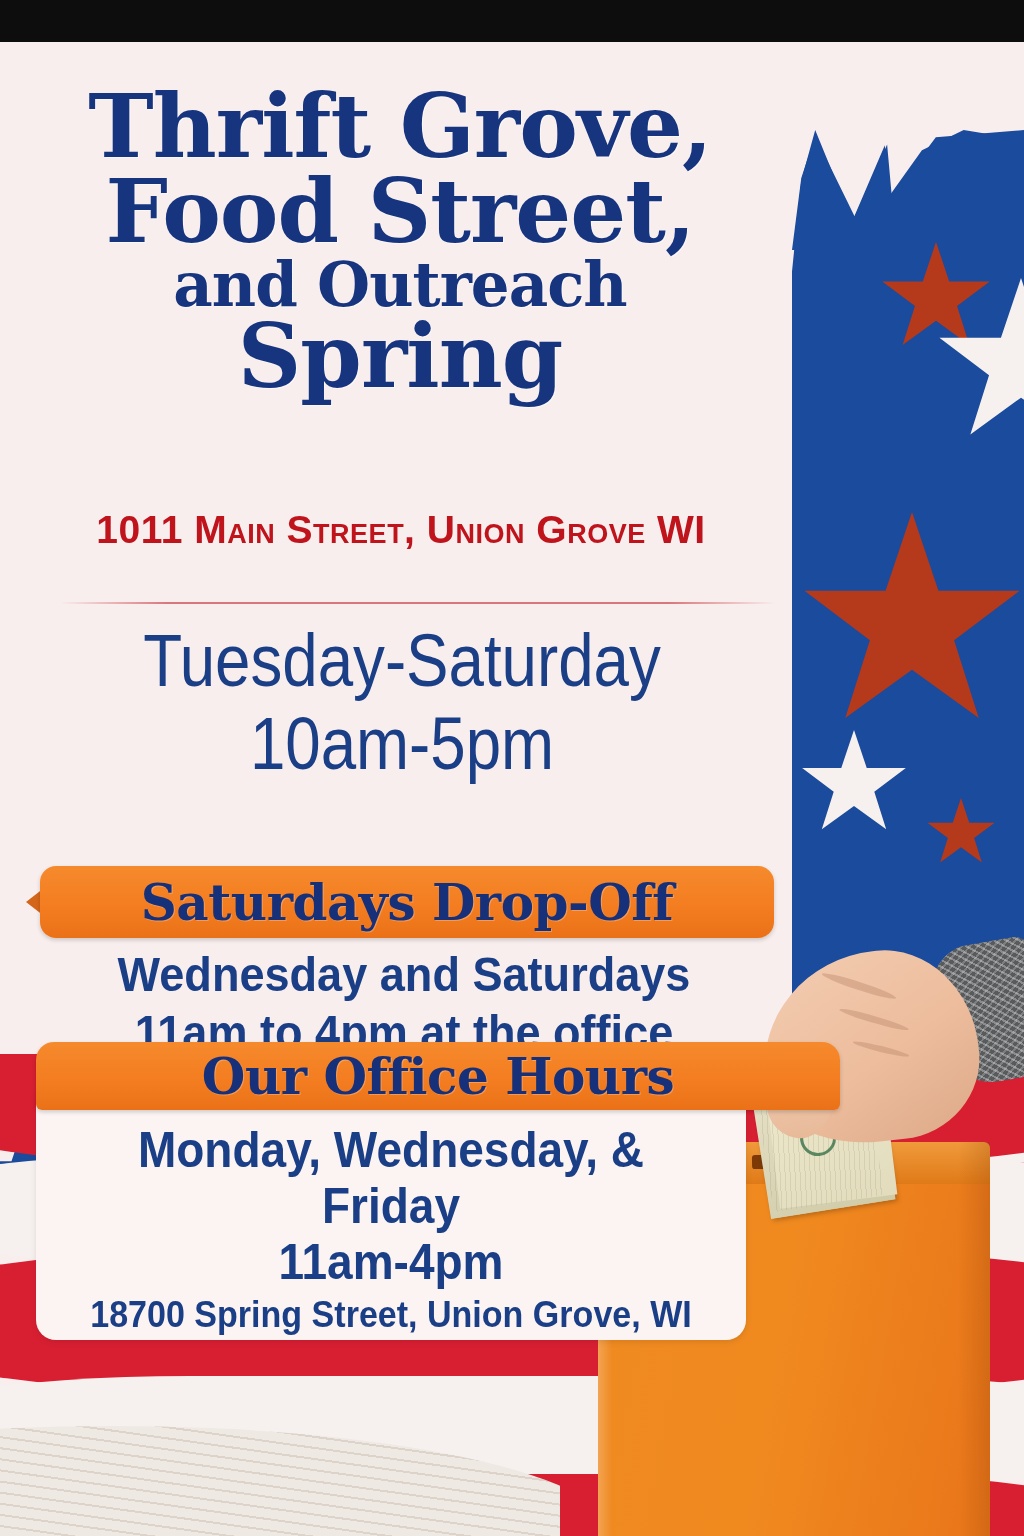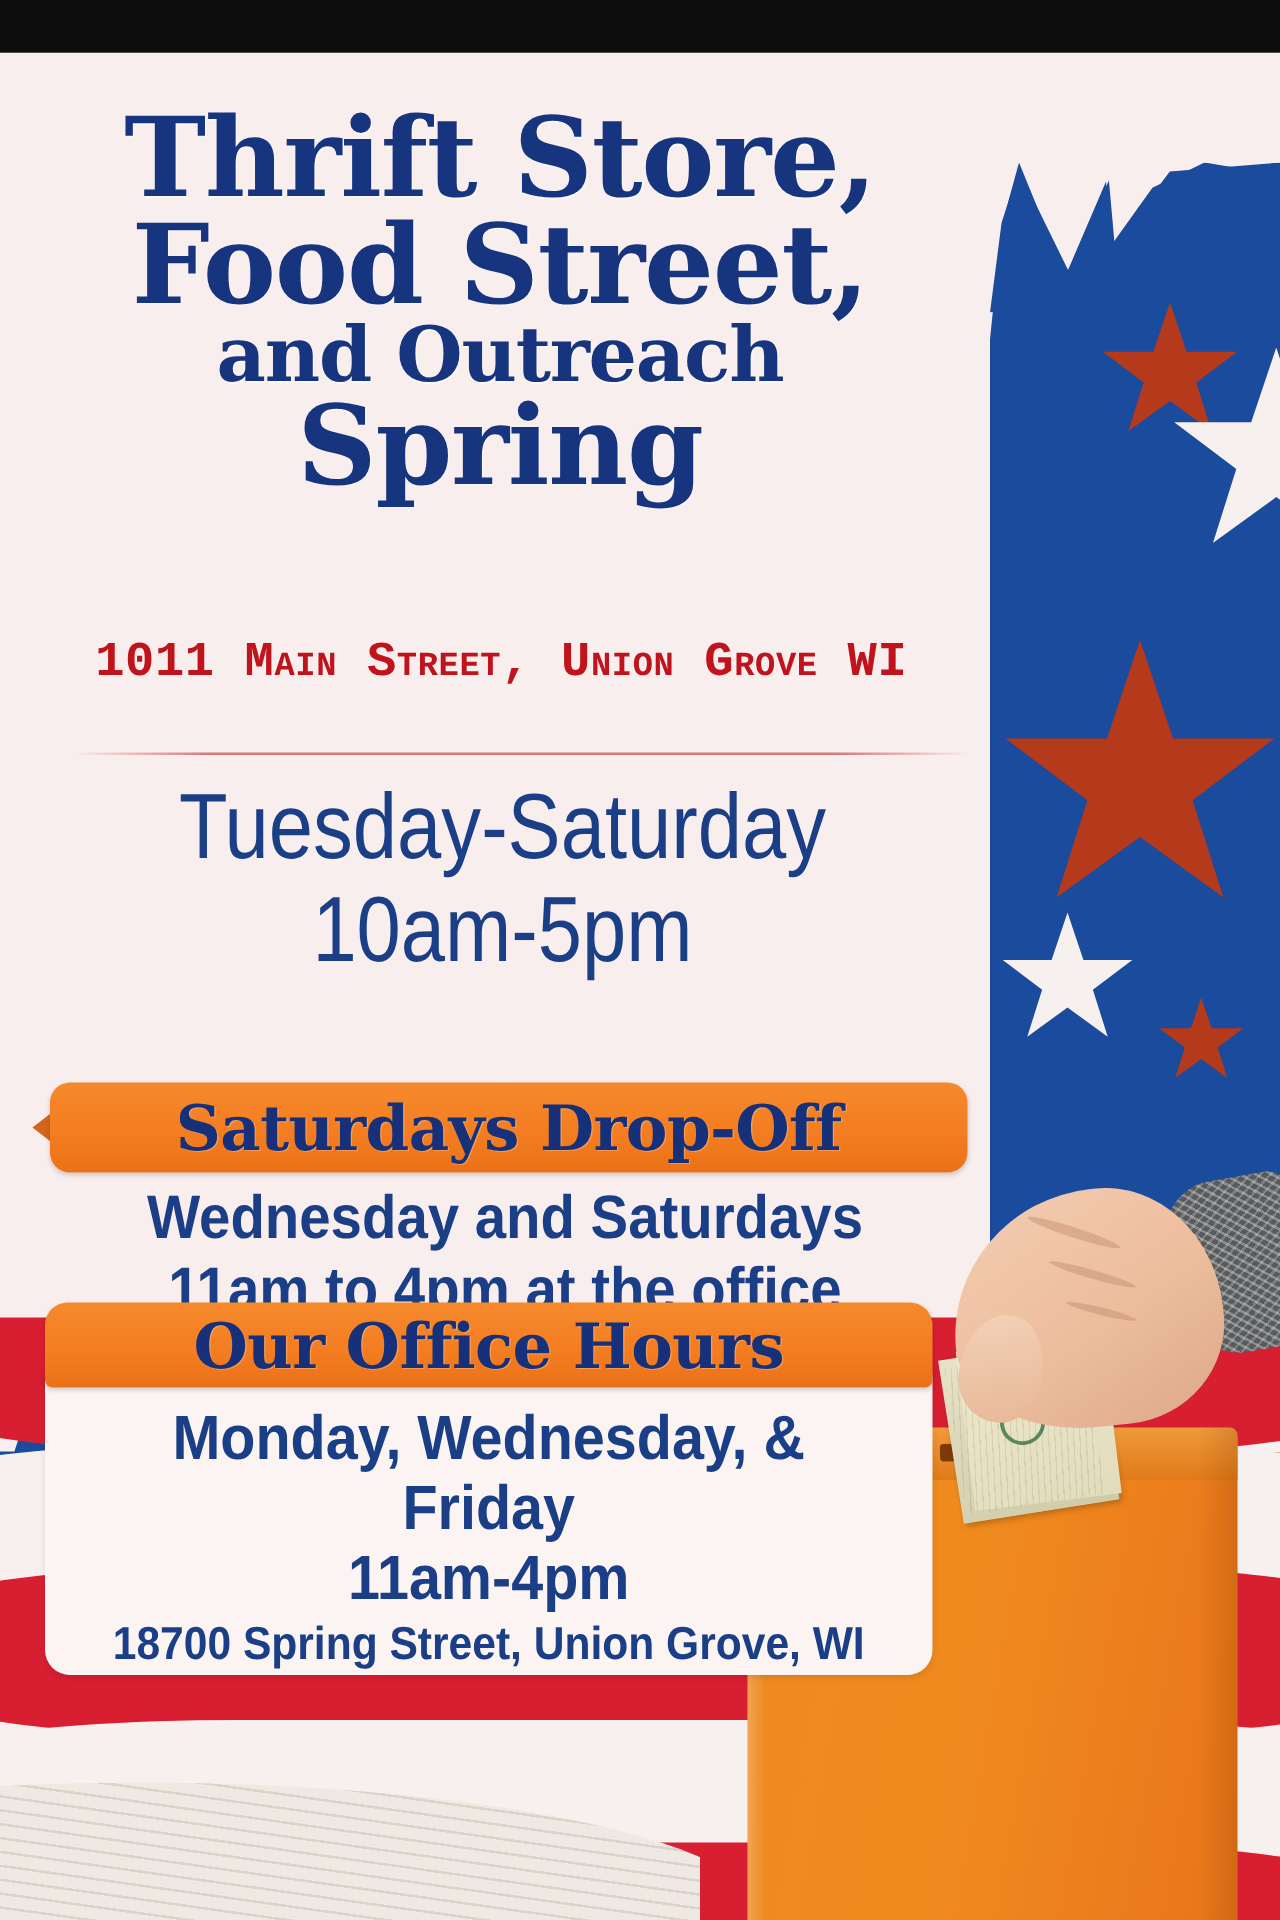--- a/index.html
+++ b/index.html
@@ -272,21 +272,21 @@
   .title .l1 { font-size: 88px; }
   .title .l2 { font-size: 88px; }
   .title .l3 { font-size: 61px; }
   .title .l4 { font-size: 88px; }
 
   .address {
     position: absolute;
     left: 26px; top: 466px;
     width: 750px;
     text-align: center;
-    font-family: Liberation Mono, monospace;
+    font-family: Liberation Sans, sans-serif;
     font-weight: 700;
     font-size: 39px;
     font-variant: small-caps;
     letter-spacing: 0.5px;
     color: #c0141c;
     white-space: nowrap;
   }
   .addr-rule {
     position: absolute;
     left: 60px; top: 560px;
@@ -363,21 +363,21 @@
     position: absolute;
     left: 36px; top: 1040px;
     width: 710px; height: 258px;
     background: #fbf4f2;
     border-radius: 20px;
     box-shadow: 0 2px 6px rgba(0,0,0,0.10);
   }
 
   #banner-office {
     left: 36px; top: 1000px;
-    width: 710px; height: 68px;
+    width: 804px; height: 68px;
     border-radius: 18px 18px 6px 6px;
   }
   #banner-office .banner-text { font-size: 50px; }
 
   .office-lines {
     position: absolute;
     left: 36px; top: 1080px;
     width: 710px;
     text-align: center;
     font-family: "Liberation Sans Narrow", "Liberation Sans", sans-serif;
@@ -447,21 +447,21 @@
       <div class="hand"></div>
       <div class="thumb"></div>
       <div class="finger-sep" style="left:820px; top:940px; width:78px; height:8px; transform:rotate(18deg);"></div>
       <div class="finger-sep" style="left:838px; top:974px; width:72px; height:7px; transform:rotate(16deg);"></div>
       <div class="finger-sep" style="left:852px; top:1004px; width:58px; height:6px; transform:rotate(14deg);"></div>
     </div>
 
     <div class="content">
 
       <div class="title">
-        <span class="l1">Thrift Store,</span>
+        <span class="l1">Thrift Grove,</span>
         <span class="l2">Food Street,</span>
         <span class="l3">and Outreach</span>
         <span class="l4">Spring</span>
       </div>
 
       <div class="address">1011 Main Street, Union Grove WI</div>
       <div class="addr-rule"></div>
 
       <div class="hours-main">
         <span>Tuesday-Saturday</span>

